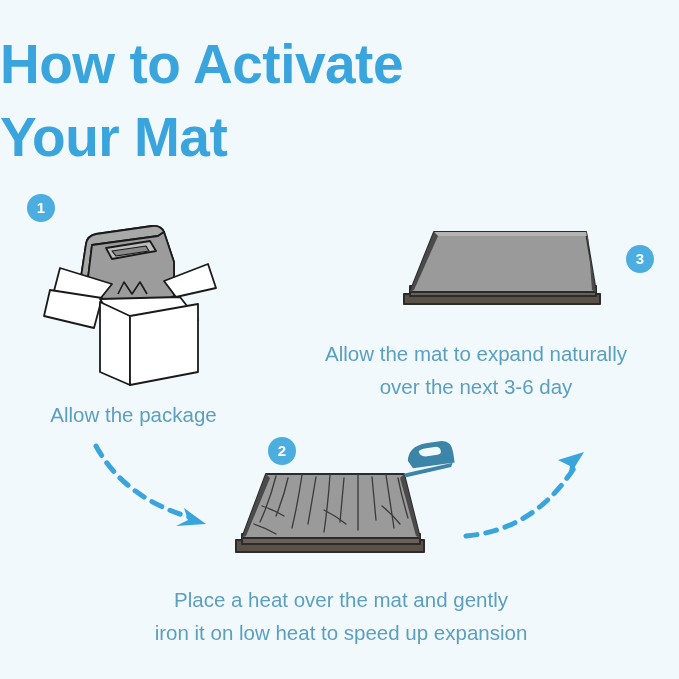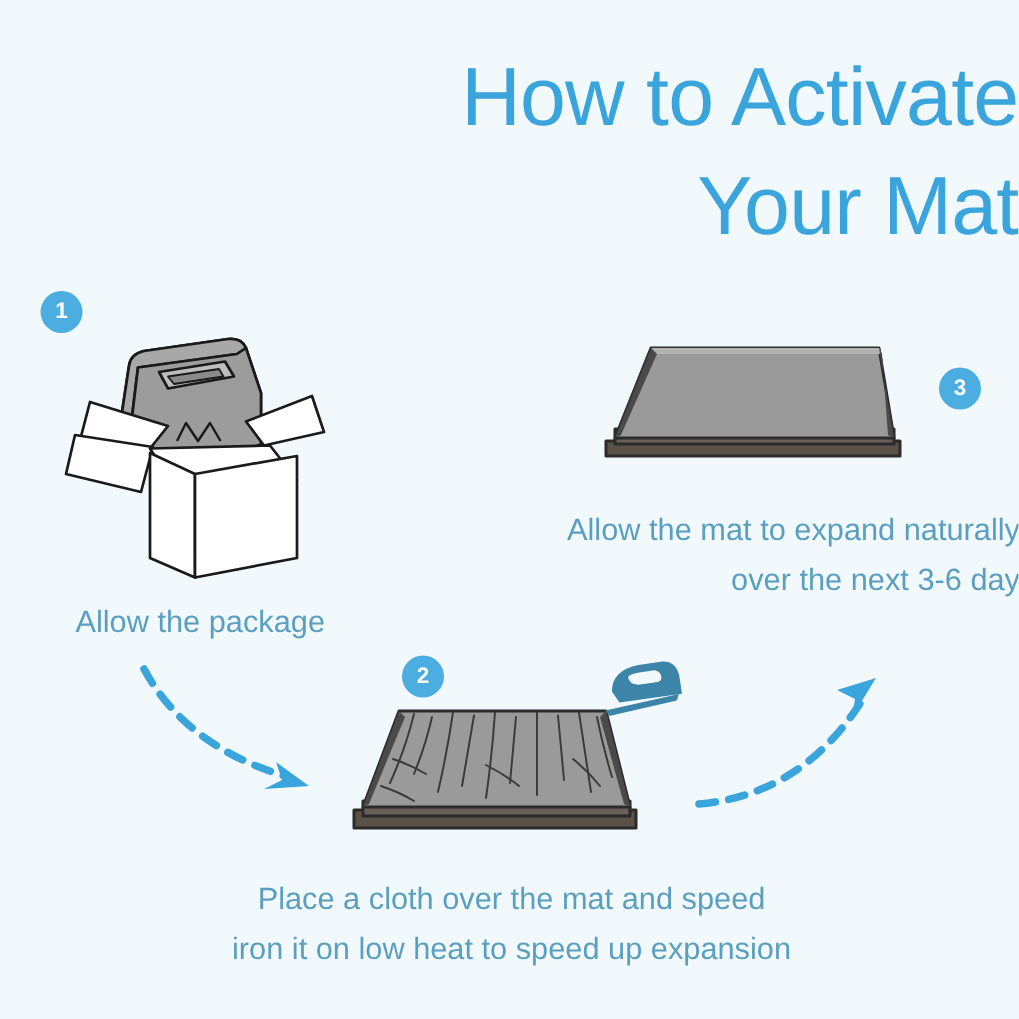--- a/index.html
+++ b/index.html
@@ -20,23 +20,23 @@
     width: 679px;
     height: 679px;
   }
 
   
   .title {
     position: absolute;
     left: 0;
     top: 28px;
     width: 679px;
-    text-align: right;
+    text-align: left;
     color: #3aa4dd;
-    font-weight: 400;
+    font-weight: 700;
     font-size: 55px;
     line-height: 1.33;
     letter-spacing: -0.5px;
   }
   .title .line {
     display: block;
   }
 
   
   .badge {
@@ -59,21 +59,21 @@
   .caption {
     position: absolute;
     color: #5b9fc0;
     font-size: 20.5px;
     line-height: 33px;
     text-align: center;
     white-space: nowrap;
   }
   #caption1 { left: 0;   top: 398px; width: 267px; }
   #caption2 { left: 106px; top: 583px; width: 470px; }
-  #caption3 { left: 300px; top: 337px; width: 380px; text-align: right; }
+  #caption3 { left: 286px; top: 337px; width: 380px; }
 
   
   .art {
     position: absolute;
     overflow: visible;
   }
   #art-box   { left: 40px;  top: 220px; }
   #art-mat3  { left: 400px; top: 222px; }
   #art-mat2  { left: 232px; top: 466px; }
   #art-iron  { left: 398px; top: 436px; }
@@ -195,17 +195,17 @@
   <div class="caption" id="caption1">
     <div>Allow the package</div>
   </div>
 
   <div class="caption" id="caption3">
     <div>Allow the mat to expand naturally</div>
     <div>over the next 3-6 day</div>
   </div>
 
   <div class="caption" id="caption2">
-    <div>Place a cloth over the mat and speed</div>
+    <div>Place a heat over the mat and gently</div>
     <div>iron it on low heat to speed up expansion</div>
   </div>
 
 </div>
 
 </body></html>

